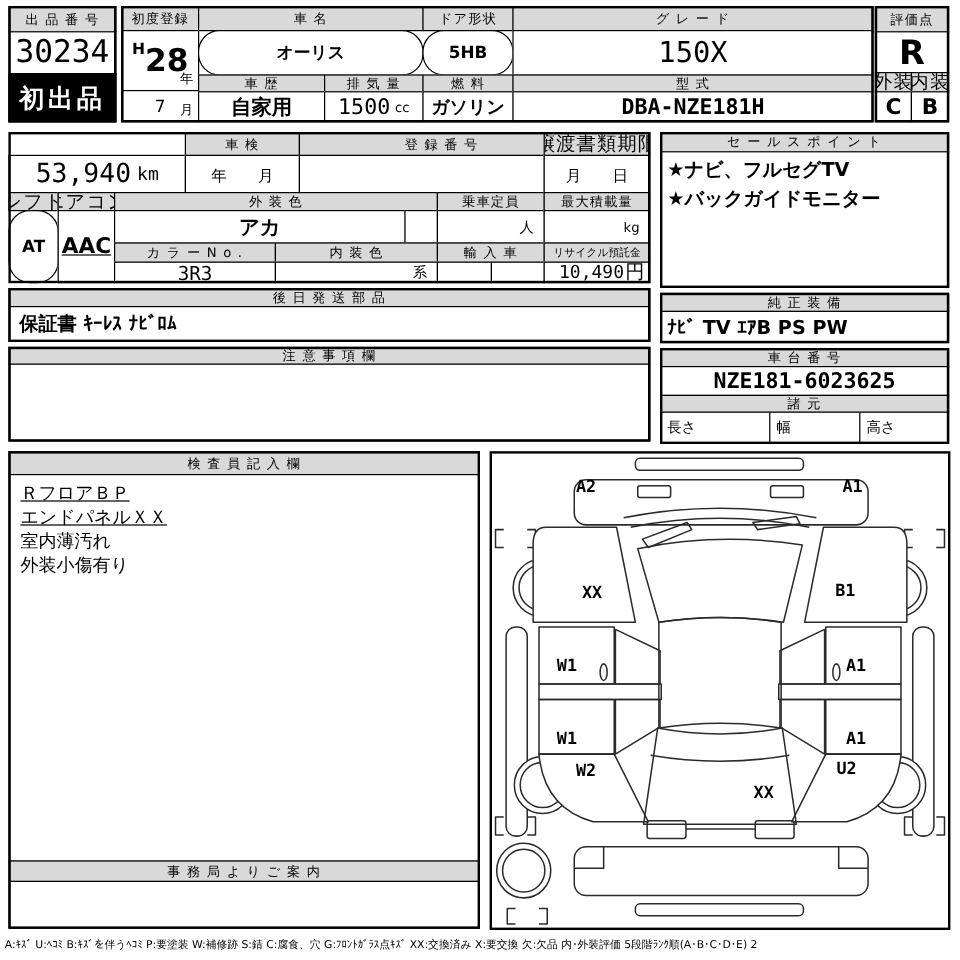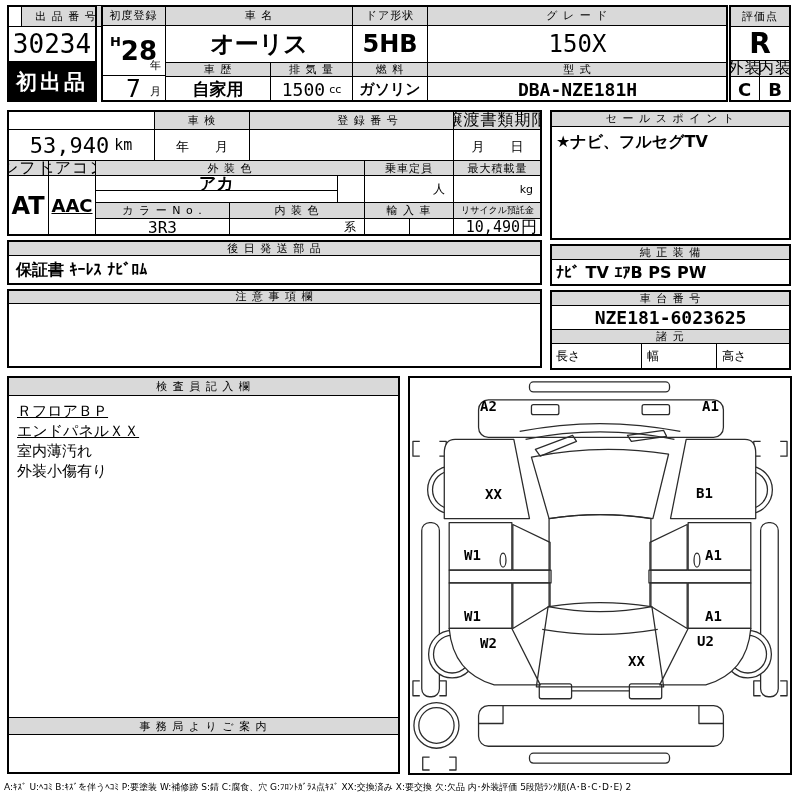--- a/index.html
+++ b/index.html
@@ -9,39 +9,39 @@
   .c{position:absolute;box-sizing:border-box;border:1px solid #000;background:#fff;
      display:flex;align-items:center;justify-content:center;overflow:hidden;white-space:nowrap;}
   .g{background:#d9d9d9;font-size:11px;letter-spacing:1px;}
   .box{position:absolute;box-sizing:border-box;border:2px solid #000;pointer-events:none;background:transparent;}
   .left{justify-content:flex-start;padding-left:8px;}
   .right{justify-content:flex-end;padding-right:8px;}
   .mono{font-family:"DejaVu Sans Mono",monospace;}
   .b{font-weight:bold;}
   .f9{font-size:9px;}.f10{font-size:16px;}.f11{font-size:11px;}.f12{font-size:12px;}
   .f13{font-size:13px;}.f15{font-size:15px;}.f16{font-size:16px;}.f17{font-size:17px;}
-  .f18{font-size:18px;}.f20{font-size:24px;}.f22{font-size:22px;}.f24{font-size:24px;}
+  .f18{font-size:18px;}.f20{font-size:14px;border-radius:18px;}.f22{font-size:22px;}.f24{font-size:24px;}
   .f26{font-size:26px;}.f28{font-size:28px;}
   .badge{background:#000;color:#fff;font-size:21px;font-weight:bold;letter-spacing:3px;}
   .lines{position:absolute;box-sizing:border-box;padding:6px 10px;font-size:15px;line-height:20px;}
   .ul{text-decoration:underline;}
   .marker{position:absolute;font-family:"DejaVu Sans Mono",monospace;font-weight:bold;
           font-size:14px;line-height:14px;color:#000;}
   svg{position:absolute;left:0;top:0;}
   .era{font-size:13px;font-weight:bold;align-self:flex-start;margin-top:8px;}
   .bignum{font-size:26px;font-weight:bold;}
   .smallunit{font-size:11px;margin-left:4px;}
   .cornerlabel{position:absolute;right:4px;bottom:2px;font-size:11px;}
 </style>
 </head>
 <body>
 
 <div id="sheet">
 
-  <div class="c g" style="left:21px;top:5px;width:90px;height:22px;">
+  <div class="c g" style="left:7px;top:5px;width:90px;height:22px;">
       <span>出 品 番 号</span>
     </div>
   <div class="c mono f26" style="left:7px;top:26px;width:90px;height:36px;">30234</div>
   <div class="c badge" style="left:7px;top:61px;width:90px;height:41px;">初出品</div>
 
   <div class="c g" style="left:101px;top:5px;width:65px;height:21px;">
       <span>初度登録</span>
     </div>
   <div class="c" style="left:101px;top:25px;width:65px;height:51px;">
     <span class="era">H</span>
@@ -127,21 +127,21 @@
     </div>
   <div class="c g" style="left:364px;top:160px;width:90px;height:16px;">
       <span>乗車定員</span>
     </div>
   <div class="c g" style="left:453px;top:160px;width:89px;height:16px;">
       <span>最大積載量</span>
     </div>
 
   <div class="c f20 b" style="left:7px;top:175px;width:42px;height:61px;">AT</div>
   <div class="c f18 b" style="left:48px;top:175px;width:48px;height:61px;text-decoration:underline;">AAC</div>
-  <div class="c f17 b" style="left:95px;top:175px;width:243px;height:16px;">アカ</div>
+  <div class="c f17 b" style="left:95px;top:175px;width:243px;height:28px;">アカ</div>
   <div class="c" style="left:337px;top:175px;width:28px;height:28px;"></div>
   <div class="c right f12" style="left:364px;top:175px;width:90px;height:28px;">人</div>
   <div class="c right f11" style="left:453px;top:175px;width:89px;height:28px;">kg</div>
 
   <div class="c g" style="left:95px;top:202px;width:135px;height:17px;">
       <span>カ ラ ー N o .</span>
     </div>
   <div class="c g" style="left:229px;top:202px;width:136px;height:17px;">
       <span>内 装 色</span>
     </div>
@@ -185,20 +185,21 @@
       <span>事 務 局 よ り ご 案 内</span>
     </div>
   <div class="c" style="left:7px;top:734px;width:393px;height:40px;"></div>
 
   <div class="c g" style="left:550px;top:110px;width:241px;height:17px;">
       <span>セ ー ル ス ポ イ ン ト</span>
     </div>
   <div class="c" style="left:550px;top:126px;width:241px;height:114px;"></div>
   <div class="lines" style="left:550px;top:126px;width:241px;height:114px;font-size:16px;font-weight:bold;line-height:24px;padding:4px 6px;">
     <div>★ナビ、フルセグTV</div>
+    <div>★バックガイドモニター</div>
   </div>
 
   <div class="c g" style="left:550px;top:244px;width:241px;height:16px;">
       <span>純 正 装 備</span>
     </div>
   <div class="c left f16 b" style="left:550px;top:259px;width:241px;height:27px;padding-left:5px;">ﾅﾋﾞ TV ｴｱB PS PW</div>
 
   <div class="c g" style="left:550px;top:290px;width:241px;height:16px;">
       <span>車 台 番 号</span>
     </div>

